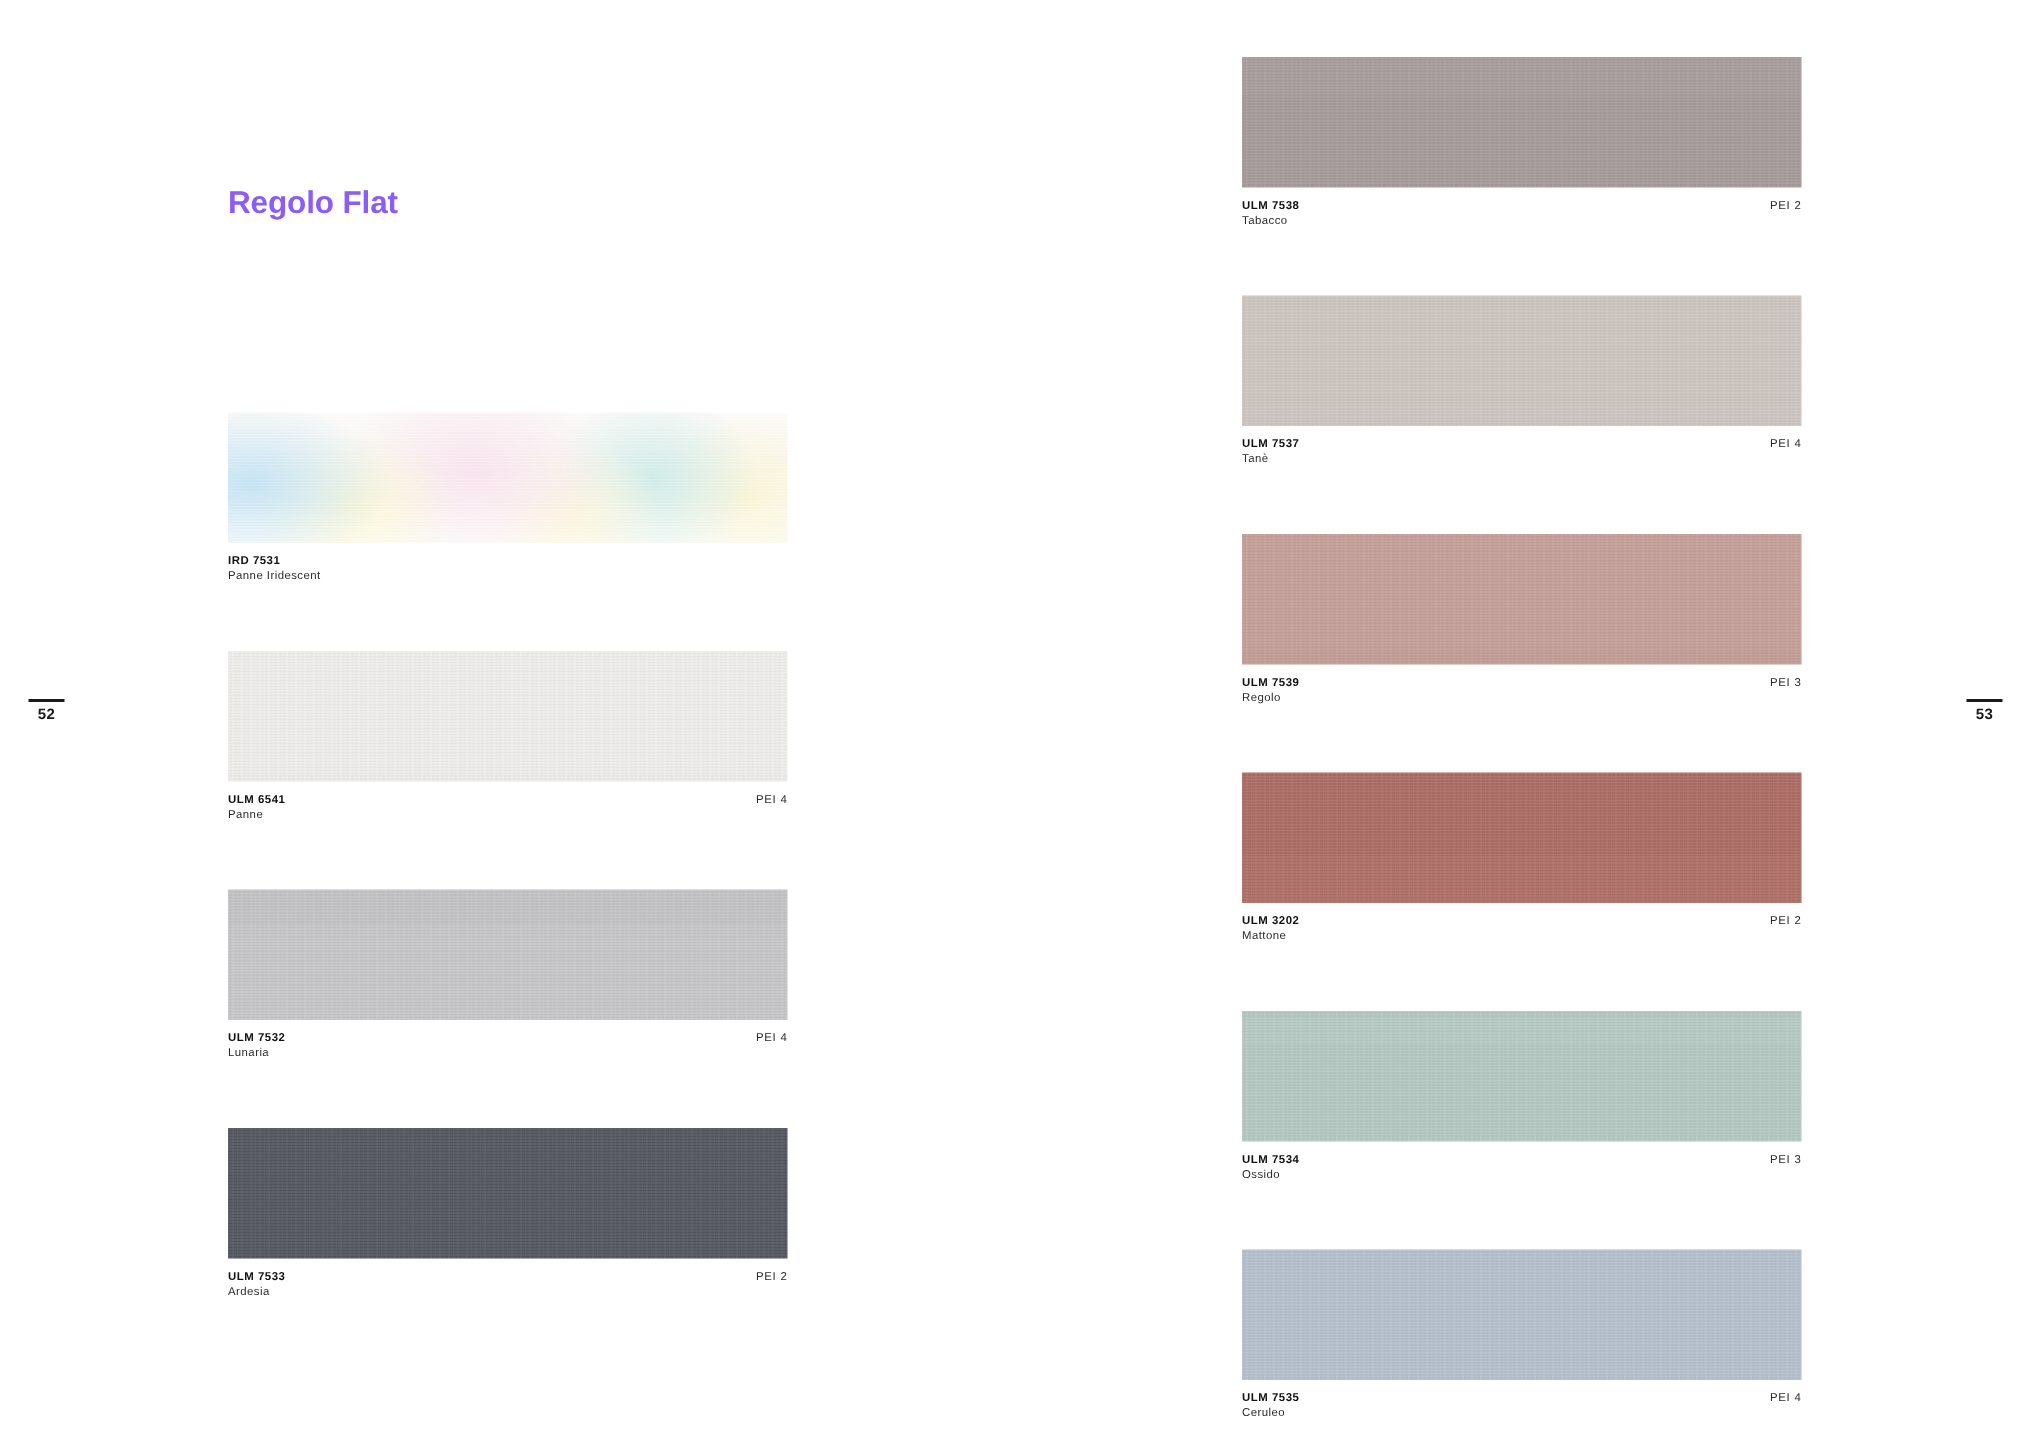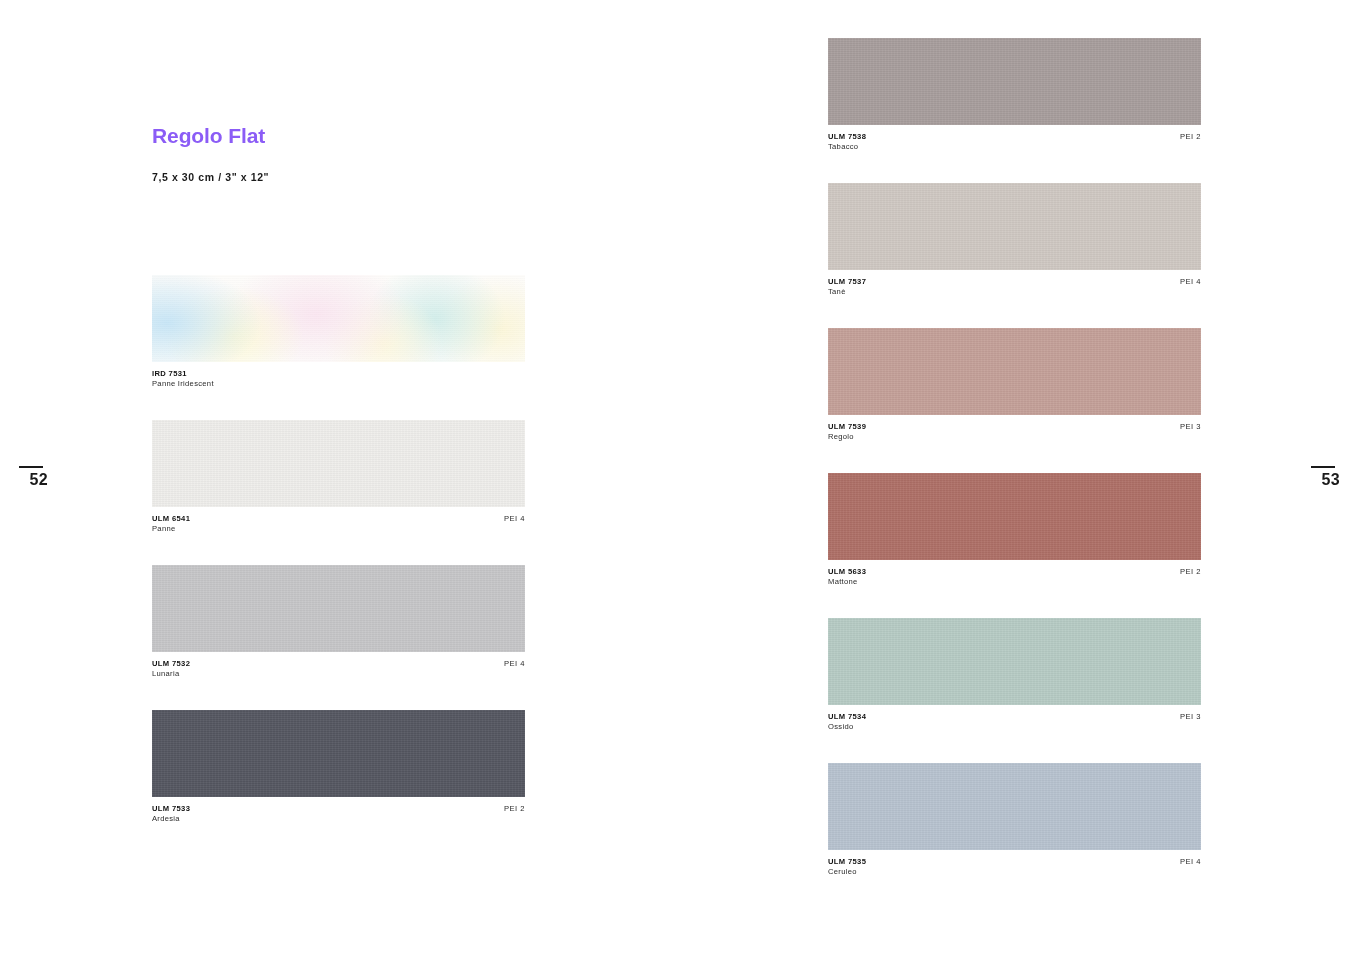--- a/index.html
+++ b/index.html
@@ -28,25 +28,24 @@
   }
   .folio-left  { left: 14px; }
   .folio-right { left: 1306px; }
   .folio-rule {
     width: 24px;
     height: 2px;
     background: #1a1a1a;
     margin: 0 auto 3px auto;
   }
   .folio-num {
-    font-size: 16px;
+    font-size: 10px;
     font-weight: bold;
     color: #1a1a1a;
     letter-spacing: 0.3px;
-    text-align: right;
   }
 
   
   .heading {
     position: absolute;
     left: 152px;
     top: 124px;
     width: 460px;
   }
   .title-main {
@@ -118,21 +117,21 @@
   }
 
   
   .caption {
     position: relative;
     display: flex;
     justify-content: space-between;
     align-items: flex-start;
     width: 373px;
     padding-top: 7px;
-    height: 58px;
+    height: 72px;
   }
   .caption-names { line-height: 1.32; }
   .code {
     font-size: 7.6px;
     font-weight: bold;
     color: #111111;
     letter-spacing: 0.35px;
     display: block;
   }
   .name {
@@ -161,21 +160,20 @@
     <div class="folio-num">52</div>
   </div>
 
   <div class="folio folio-right">
     <div class="folio-rule"></div>
     <div class="folio-num">53</div>
   </div>
 
   <div class="heading">
     <div class="title-main">Regolo Flat</div>
-    <div class="title-size">7,5 x 30 cm / 3" x 12"</div>
   </div>
 
   <div class="col col-left">
       <div class="swatch-block">
         <div class="swatch swatch-iridescent" style="background: radial-gradient(36% 90% at 4% 55%, rgba(196, 228, 246, 0.95) 0%, rgba(196, 228, 246, 0) 70%), radial-gradient(26% 80% at 22% 70%, rgba(253, 248, 214, 0.95) 0%, rgba(253, 248, 214, 0) 72%), radial-gradient(34% 95% at 44% 45%, rgba(250, 229, 240, 0.95) 0%, rgba(250, 229, 240, 0) 72%), radial-gradient(22% 80% at 62% 78%, rgba(253, 247, 220, 0.9) 0%, rgba(253, 247, 220, 0) 72%), radial-gradient(26% 90% at 76% 50%, rgba(206, 236, 233, 0.9) 0%, rgba(206, 236, 233, 0) 72%), radial-gradient(24% 85% at 93% 62%, rgba(252, 246, 213, 0.9) 0%, rgba(252, 246, 213, 0) 74%), linear-gradient(rgb(253, 252, 250) 0%, rgb(251, 250, 247) 45%, rgb(253, 253, 251) 100%);"></div>
         <div class="caption">
           <div class="caption-names">
             <span class="code">IRD 7531</span>
             <span class="name">Panne Iridescent</span>
           </div>
@@ -241,21 +239,21 @@
             <span class="code">ULM 7539</span>
             <span class="name">Regolo</span>
           </div>
           <div class="pei">PEI 3</div>
         </div>
       </div>
       <div class="swatch-block">
         <div class="swatch" style="background: rgb(174, 111, 102);"></div>
         <div class="caption">
           <div class="caption-names">
-            <span class="code">ULM 5633</span>
+            <span class="code">ULM 3202</span>
             <span class="name">Mattone</span>
           </div>
           <div class="pei">PEI 2</div>
         </div>
       </div>
       <div class="swatch-block">
         <div class="swatch" style="background: rgb(182, 203, 196);"></div>
         <div class="caption">
           <div class="caption-names">
             <span class="code">ULM 7534</span>

